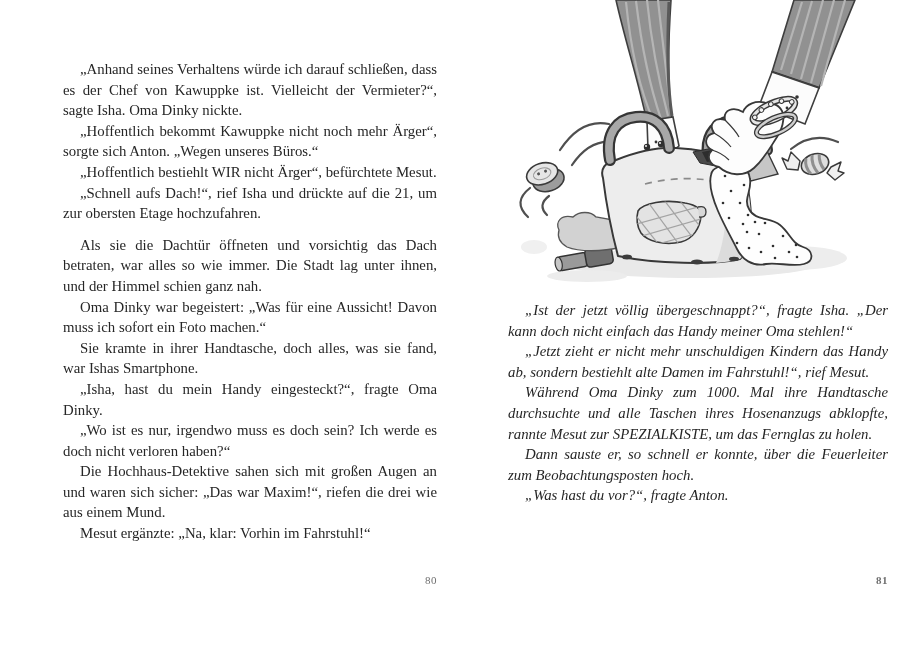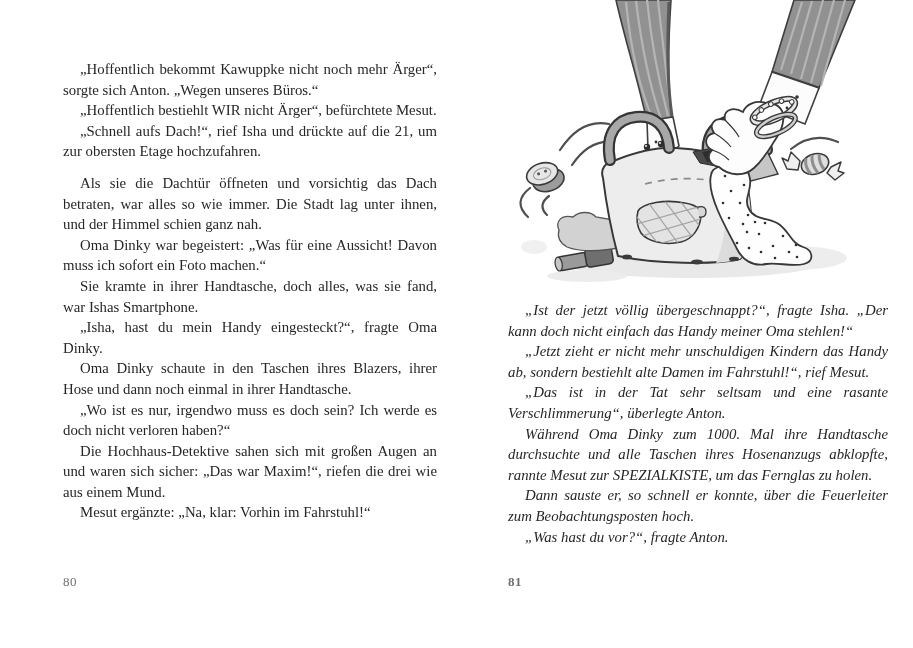--- a/index.html
+++ b/index.html
@@ -14,68 +14,67 @@
   #right-col{left:508px;width:380px;padding-top:300px;font-style:italic;}
   p.para{
     margin:0;
     font-size:14.8px;line-height:20.6px;
     text-align:justify;text-indent:17px;
     hyphens:auto;-webkit-hyphens:auto;
     color:#262626;
   }
   p.scene-break{margin-top:11px;}
   .pageno{
-    position:absolute;top:574px;text-align:left;
-    font-size:13px;letter-spacing:0.5px;color:#6e6e6e;
+    position:absolute;top:574px;text-align:right;
+    font-size:11px;letter-spacing:0.5px;color:#6e6e6e;
   }
   #pageno-left{left:63px;width:374px;}
   #pageno-right{left:508px;width:380px;font-weight:bold;}
   #illustration-wrap{position:absolute;left:497px;top:0;width:416px;height:300px;}
   svg{display:block;}
 </style>
 </head>
 <body>
 
 <div id="left-col" class="page-col">
 
+    <p class="para">„Anhand seines Verhaltens würde ich darauf schließen, dass es der Chef von Kawuppke ist. Vielleicht der Vermieter?“, sagte Isha. Oma Dinky nickte.</p>
 
     <p class="para">„Hoffentlich bekommt Kawuppke nicht noch mehr Ärger“, sorgte sich Anton. „Wegen unseres Büros.“</p>
 
     <p class="para">„Hoffentlich bestiehlt WIR nicht Ärger“, befürchtete Mesut.</p>
 
     <p class="para">„Schnell aufs Dach!“, rief Isha und drückte auf die 21, um zur obersten Etage hochzufahren.</p>
 
     <p class="para scene-break">Als sie die Dachtür öffneten und vorsichtig das Dach betraten, war alles so wie immer. Die Stadt lag unter ihnen, und der Himmel schien ganz nah.</p>
 
     <p class="para">Oma Dinky war begeistert: „Was für eine Aussicht! Davon muss ich sofort ein Foto machen.“</p>
 
     <p class="para">Sie kramte in ihrer Handtasche, doch alles, was sie fand, war Ishas Smartphone.</p>
 
     <p class="para">„Isha, hast du mein Handy eingesteckt?“, fragte Oma Dinky.</p>
 
 
-    <p class="para">Oma Dinky schaute in den Taschen ihres Blazers, ihrer Hose und dann noch einmal in ihrer Handtasche.</p>
 
     <p class="para">„Wo ist es nur, irgendwo muss es doch sein? Ich werde es doch nicht verloren haben?“</p>
 
     <p class="para">Die Hochhaus-Detektive sahen sich mit großen Augen an und waren sich sicher: „Das war Maxim!“, riefen die drei wie aus einem Mund.</p>
 
     <p class="para">Mesut ergänzte: „Na, klar: Vorhin im Fahrstuhl!“</p>
 
 </div>
 <div id="pageno-left" class="pageno">80</div>
 
 <div id="right-col" class="page-col">
 
     <p class="para">„Ist der jetzt völlig übergeschnappt?“, fragte Isha. „Der kann doch nicht einfach das Handy meiner Oma stehlen!“</p>
 
 
     <p class="para">„Jetzt zieht er nicht mehr unschuldigen Kindern das Handy ab, sondern bestiehlt alte Damen im Fahrstuhl!“, rief Mesut.</p>
 
-    <p class="para">„Das ist in der Tat sehr seltsam und eine rasante Verschlimmerung“, überlegte Anton.</p>
 
     <p class="para">Während Oma Dinky zum 1000. Mal ihre Handtasche durchsuchte und alle Taschen ihres Hosenanzugs abklopfte, rannte Mesut zur SPEZIALKISTE, um das Fernglas zu holen.</p>
 
     <p class="para">Dann sauste er, so schnell er konnte, über die Feuerleiter zum Beobachtungsposten hoch.</p>
 
     <p class="para">„Was hast du vor?“, fragte Anton.</p>
 
 </div>
 <div id="pageno-right" class="pageno">81</div>
 

